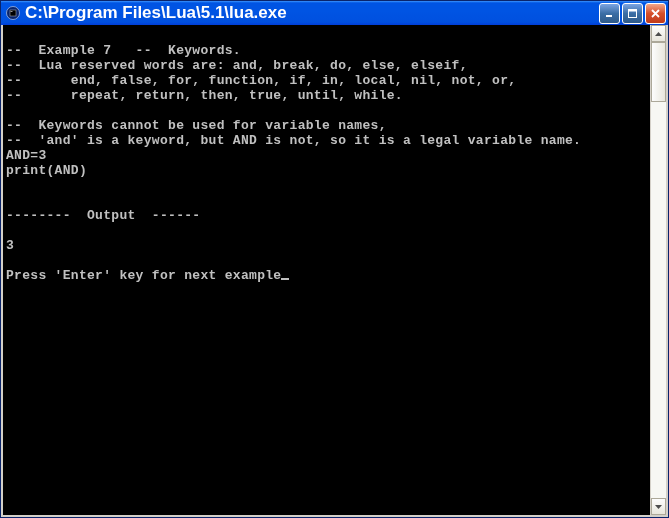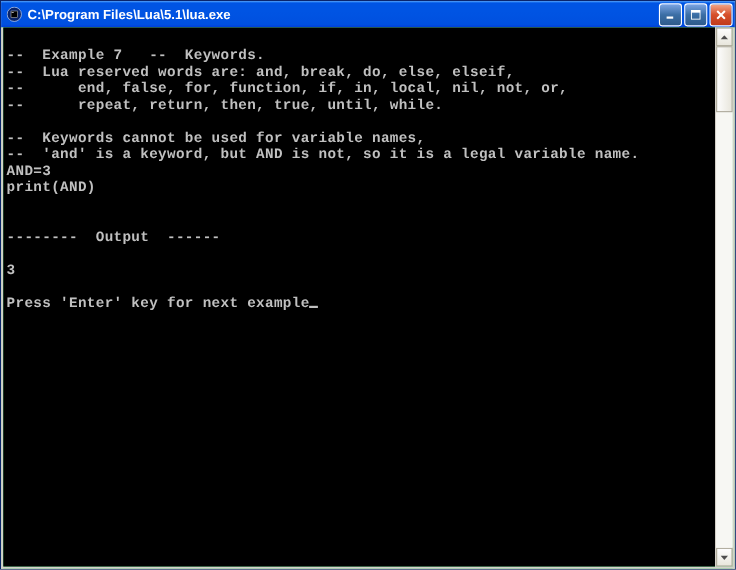--- a/index.html
+++ b/index.html
@@ -30,21 +30,21 @@
     width: 16px;
     height: 16px;
     margin-right: 4px;
     display: flex;
     align-items: center;
     justify-content: center;
   }
   .titlebar .app-icon svg { display: block; }
   .titlebar .title {
     flex: 1;
-    font-size: 12px;
+    font-size: 17px;
     font-weight: bold;
     white-space: nowrap;
     overflow: hidden;
   }
   .win-btns {
     display: flex;
     gap: 2px;
   }
   .win-btn {
     width: 21px;
@@ -60,21 +60,21 @@
     font-weight: bold;
   }
   .win-btn.close {
     background: linear-gradient(to bottom, #f1a689 0%, #d64f2a 50%, #c03b1a 100%);
   }
   .client {
     flex: 1;
     display: flex;
     border: 2px solid #d4d0c8;
     border-top: none;
-    background: #22c55e;
+    background: #86efac;
     position: relative;
   }
   .console {
     flex: 1;
     background: #000;
     color: #c0c0c0;
     font-family: "Courier New", monospace;
     font-size: 13px;
     line-height: 15px;
     padding: 3px 0 3px 3px;

